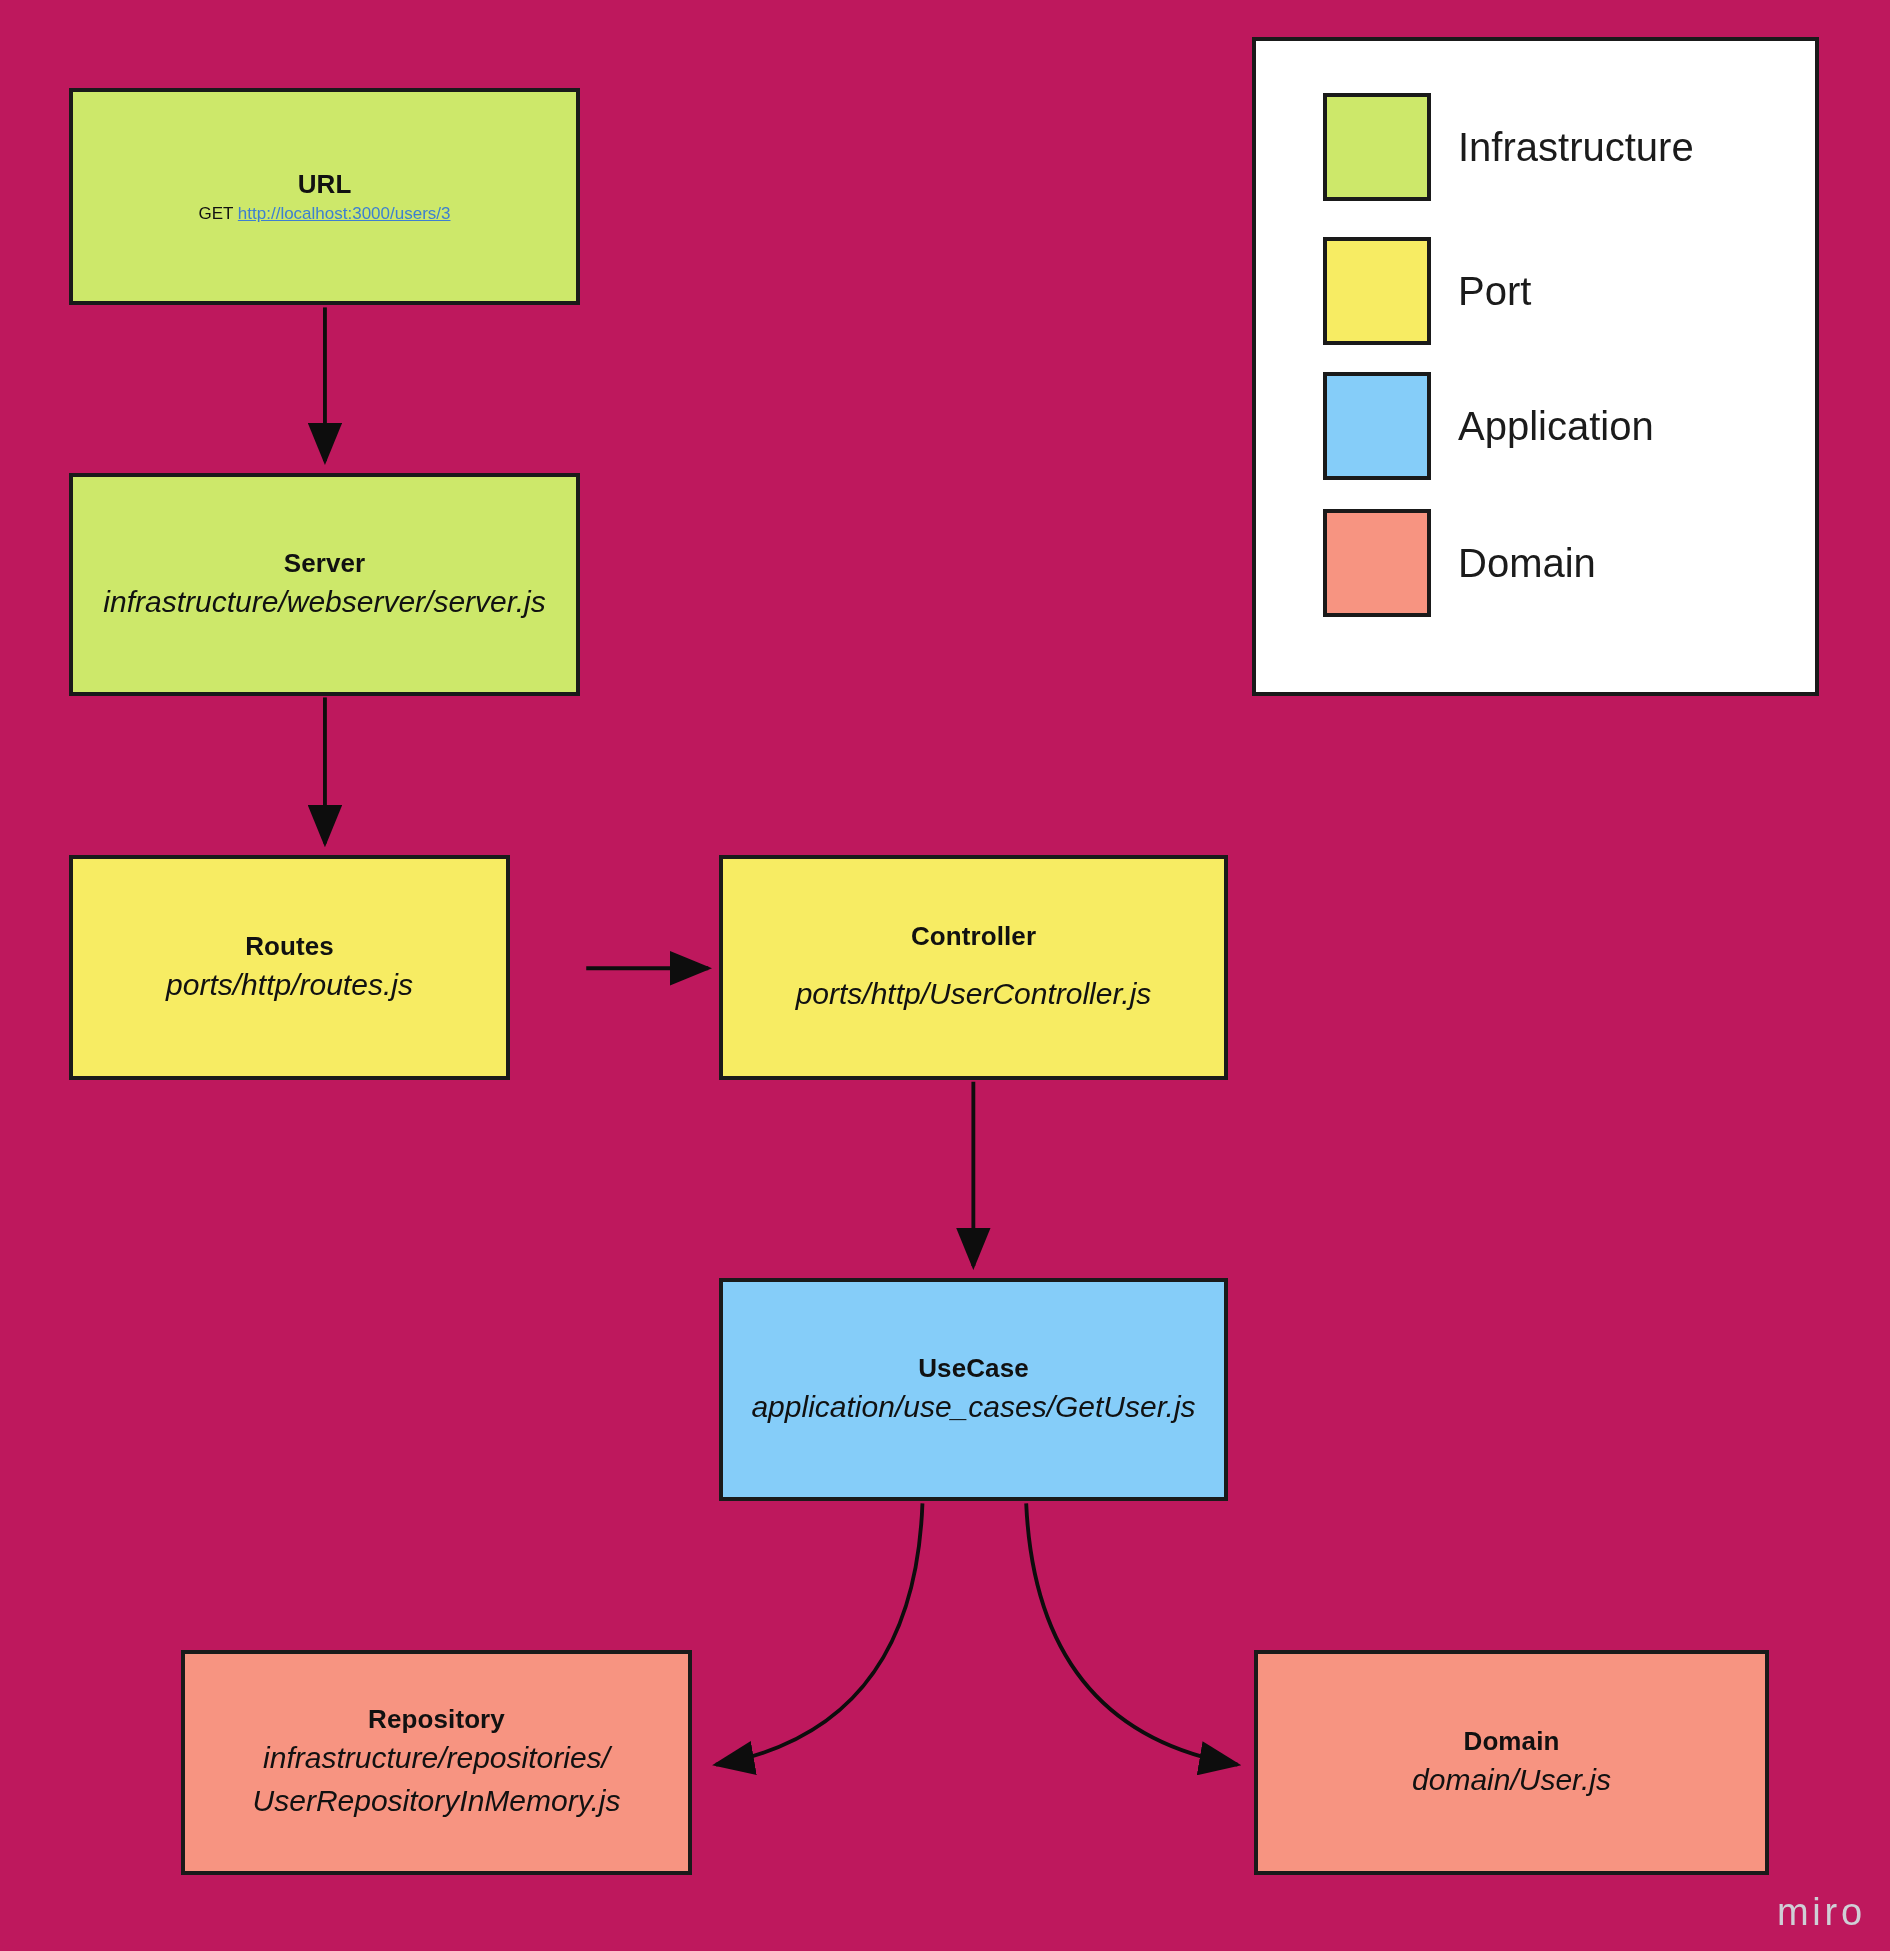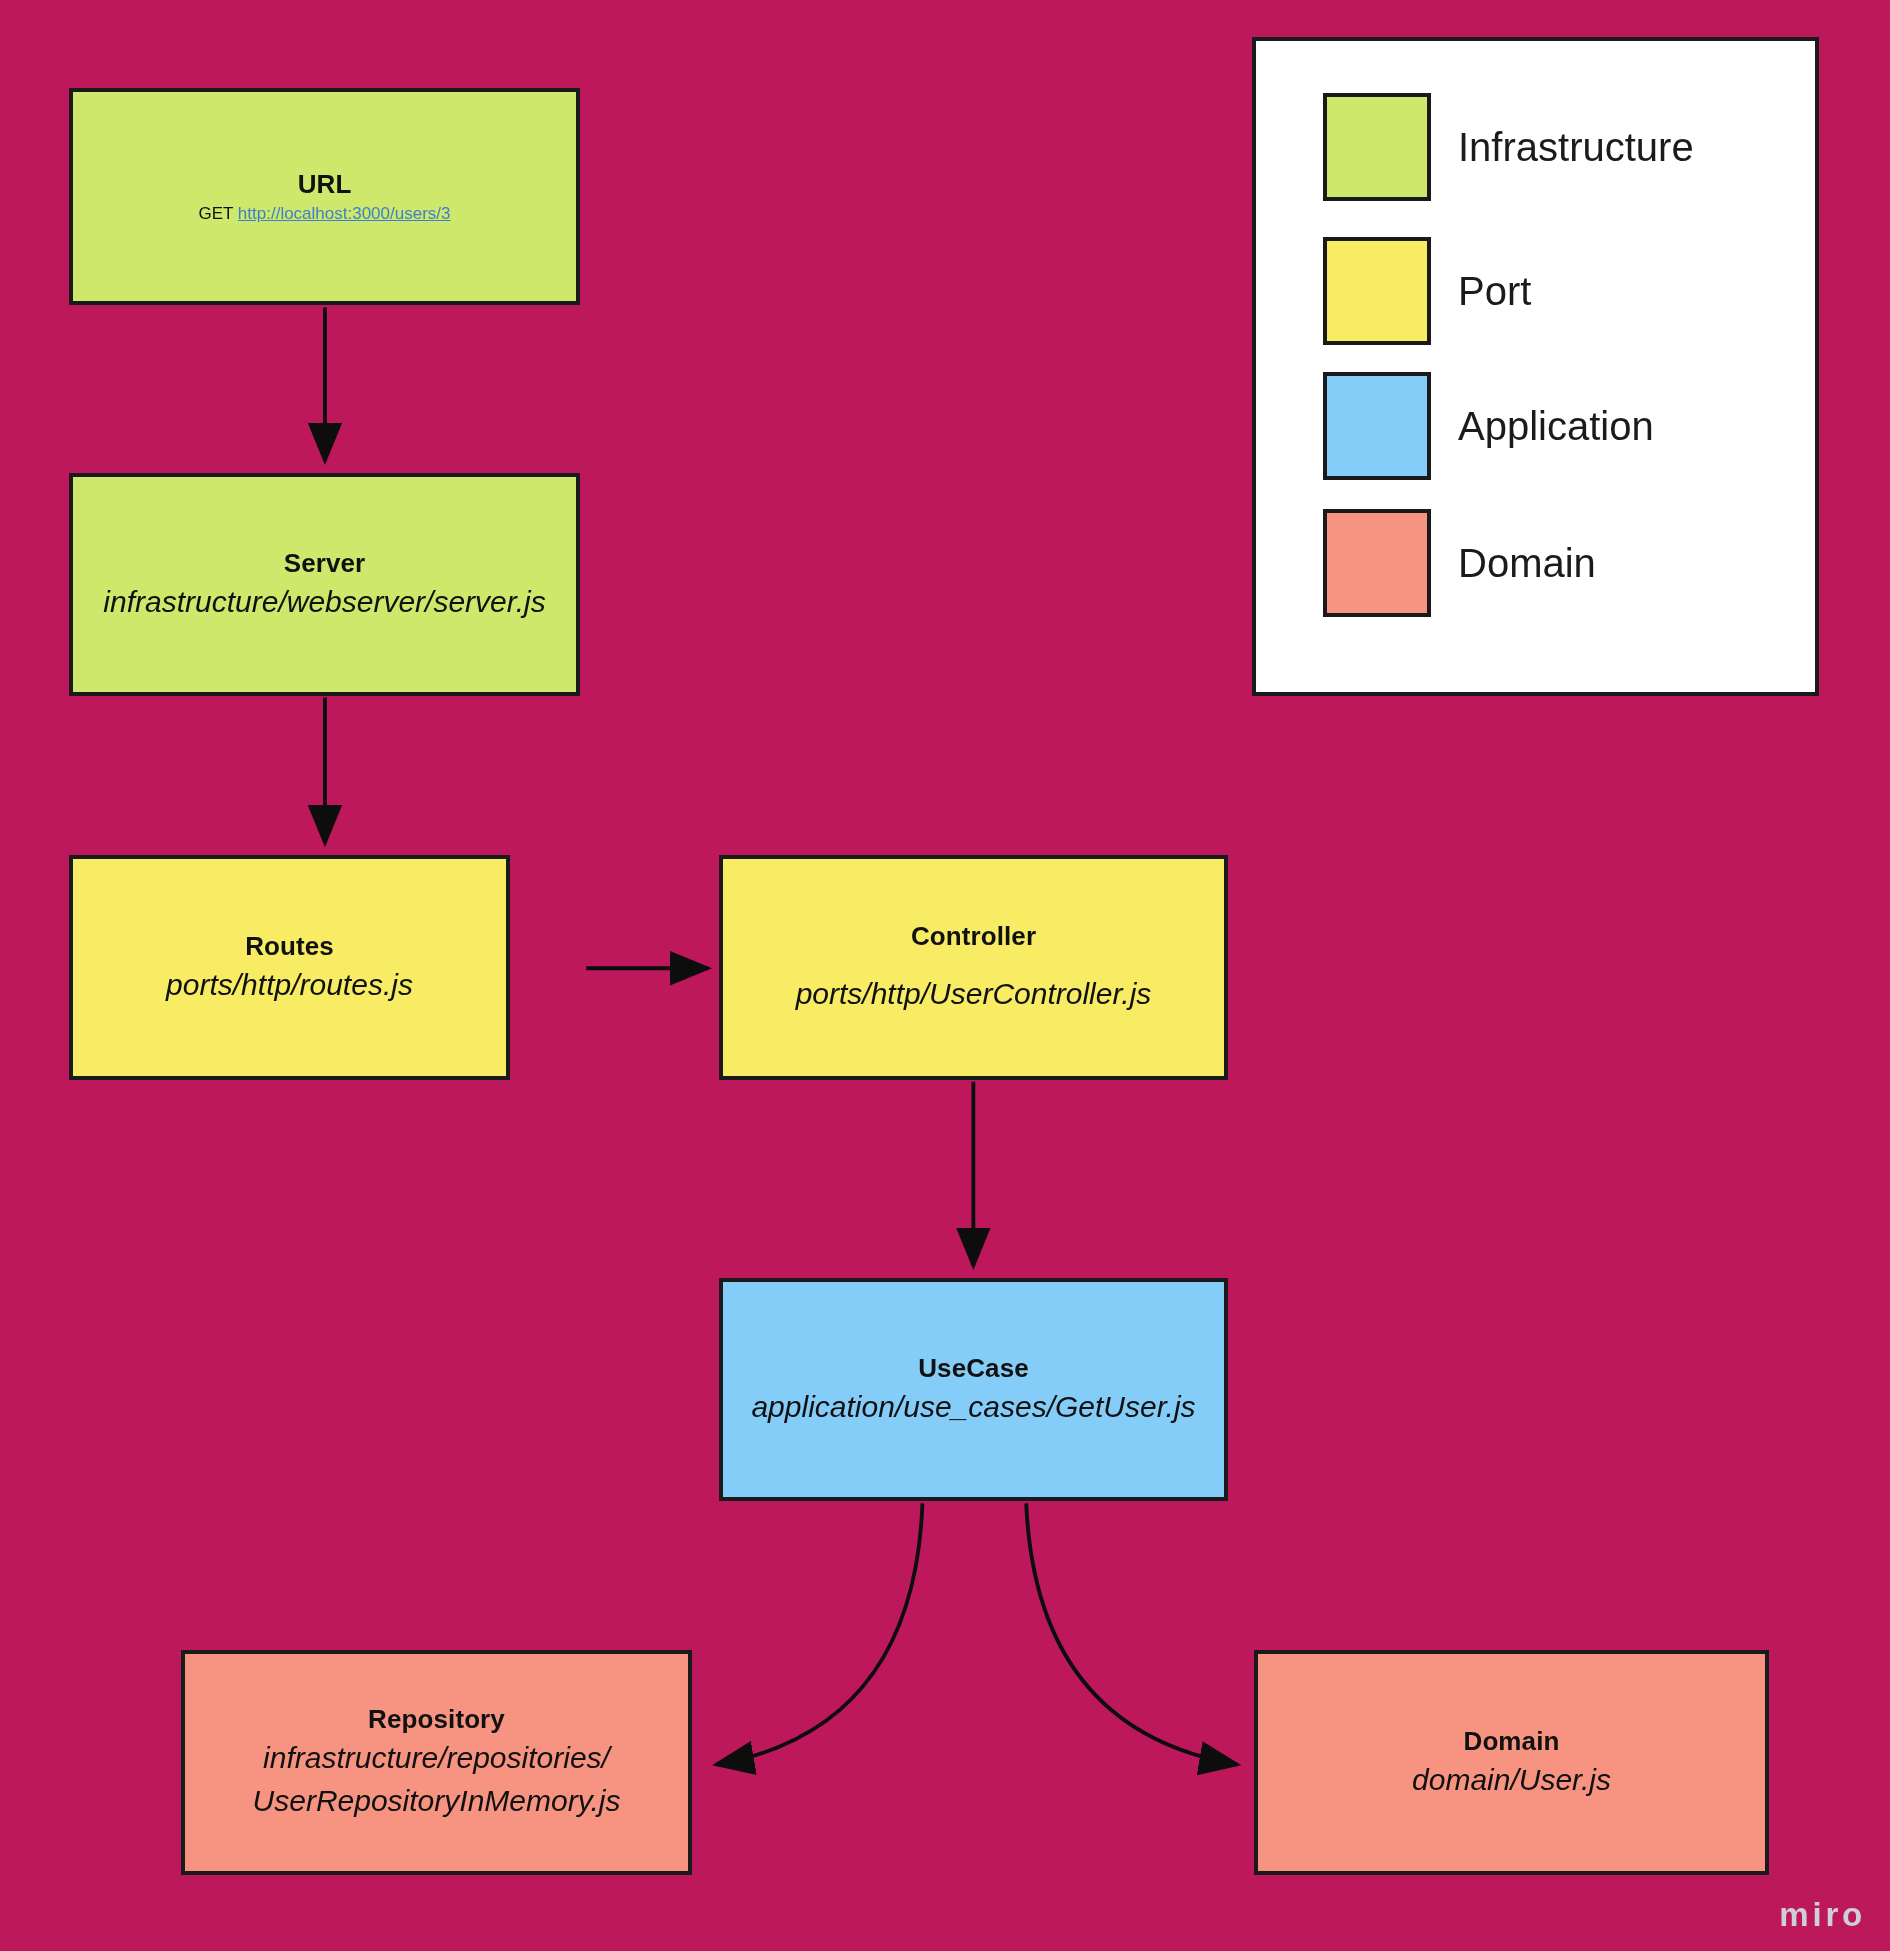--- a/index.html
+++ b/index.html
@@ -106,25 +106,24 @@
   }
   #legend-row-0 { top: 52px; }
   #legend-row-1 { top: 196px; }
   #legend-row-2 { top: 331px; }
   #legend-row-3 { top: 468px; }
 
   #watermark {
     position: absolute;
     right: 25px;
     bottom: 17.3px;
-    font-size: 33px;
+    font-size: 38px;
     letter-spacing: 3.8px;
     color: #cfcfd6;
     font-family: "Liberation Sans", sans-serif;
-    font-weight: bold;
   }
 </style>
 </head>
 <body>
 
 <div id="canvas">
 
   <svg class="edges" viewBox="0 0 1968 2031" xmlns="http://www.w3.org/2000/svg">
     <defs>
       <marker id="arrowhead" markerWidth="11" markerHeight="9" refX="10" refY="4.5" orient="auto" markerUnits="strokeWidth">

